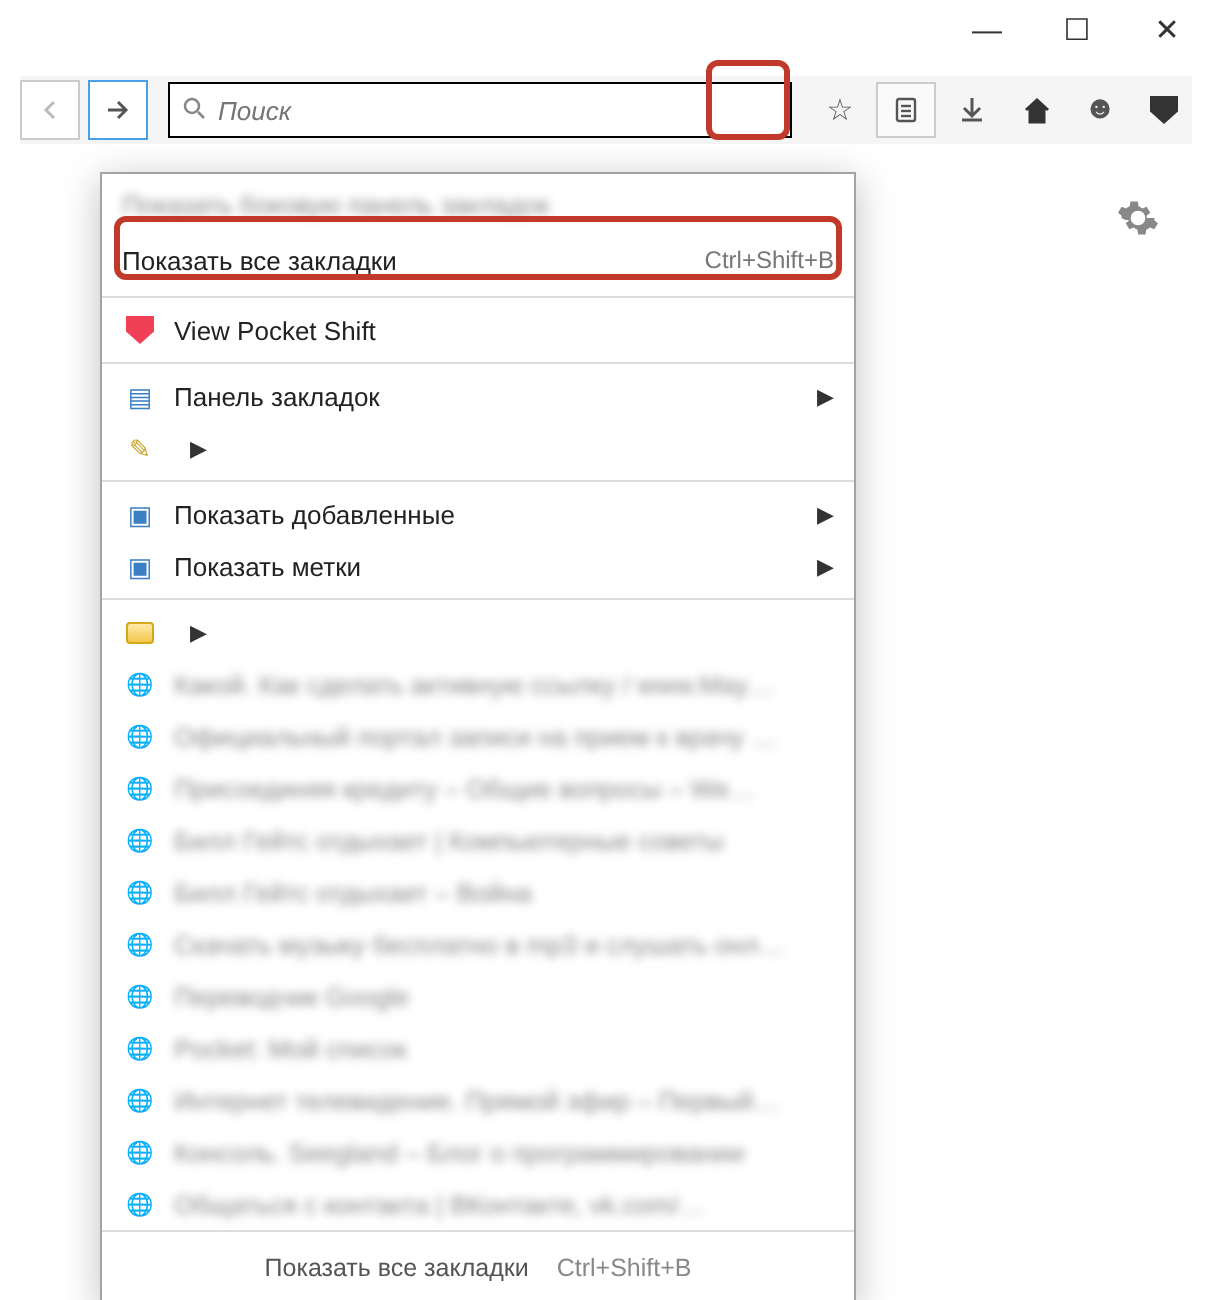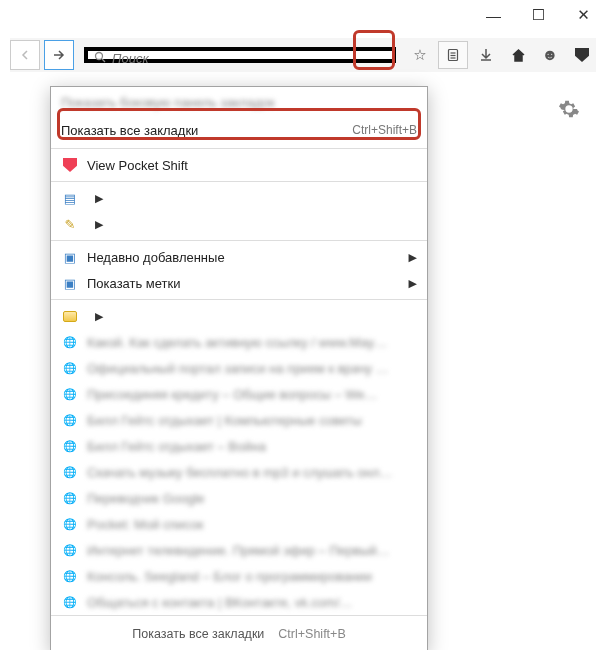--- a/index.html
+++ b/index.html
@@ -45,25 +45,25 @@
     display: flex; align-items: center; justify-content: center;
     color: #888;
     font-size: 14px;
   }
   .nav-forward {
     border: 1px solid #4aa0e6;
     color: #555;
   }
   .search-box {
     flex: 1;
-    height: 16px;
-    border: 4px solid #000000;
+    height: 28px;
+    border: 1px solid #000000;
     background: #fff;
     display: flex;
-    align-items: flex-start;
+    align-items: center;
     padding: 0 6px;
     margin-left: 6px;
     margin-right: 6px;
   }
   .search-icon {
     color: #888; font-size: 13px; margin-right: 6px;
   }
   .search-input {
     flex: 1; border: none; outline: none;
     font-style: italic; color: #888; font-size: 13px;
@@ -241,32 +241,33 @@
     <span class="mi-icon">
         <span class="pocket-icon"></span>
       </span>
     <span class="mi-label">View Pocket Shift</span>
   </div>
 
   <div class="menu-sep"></div>
 
   <div class="menu-row">
     <span class="mi-icon" style="color:#3b7fc4;">▤</span>
+    <span class="mi-label">Панель закладок</span>
     <span class="mi-arrow">▶</span>
   </div>
   <div class="menu-row">
     <span class="mi-icon" style="color:#c9a227;">✎</span>
     <span class="mi-arrow">▶</span>
   </div>
 
   <div class="menu-sep"></div>
 
   <div class="menu-row">
     <span class="mi-icon" style="color:#3b7fc4;">▣</span>
-    <span class="mi-label">Недавно добавленные</span>
+    <span class="mi-label">Показать добавленные</span>
     <span class="mi-arrow">▶</span>
   </div>
   <div class="menu-row">
     <span class="mi-icon" style="color:#3b7fc4;">▣</span>
     <span class="mi-label">Показать метки</span>
     <span class="mi-arrow">▶</span>
   </div>
 
   <div class="menu-sep"></div>
 

